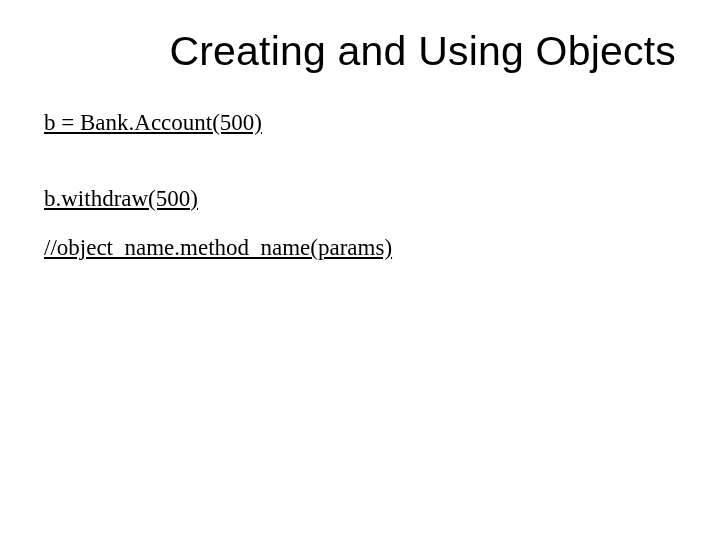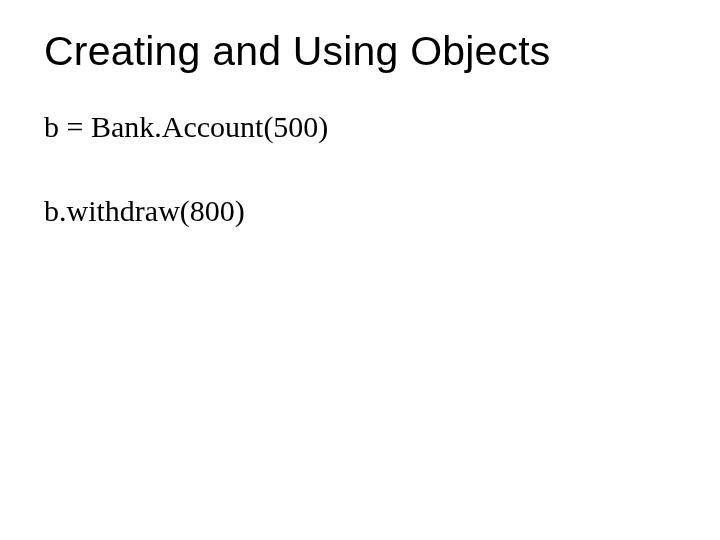--- a/index.html
+++ b/index.html
@@ -14,40 +14,42 @@
   .slide {
     width: 720px;
     height: 540px;
     box-sizing: border-box;
     padding: 28px 44px 30px 44px;
   }
   .title {
     font-family: Arial, Helvetica, sans-serif;
     font-size: 41px;
     font-weight: 400;
-    text-align: left;
+    text-align: right;
     margin: 0 0 34px 0;
     letter-spacing: 0.2px;
   }
   .body-line {
-    font-size: 30px;
+    font-size: 23px;
     line-height: 1.2;
     margin: 0 0 22px 0;
+    text-decoration: underline;
   }
   .gap {
     height: 26px;
   }
 </style>
 </head>
 <body>
 
 <div class="slide">
   <h1 class="title">Creating and Using Objects</h1>
 
   <p class="body-line">b = Bank.Account(500)</p>
 
 
   <div class="gap"></div>
 
 
-  <p class="body-line">b.withdraw(800)</p>
+  <p class="body-line">b.withdraw(500)</p>
 
+  <p class="body-line">//object_name.method_name(params)</p>
 </div>
 
 </body></html>

